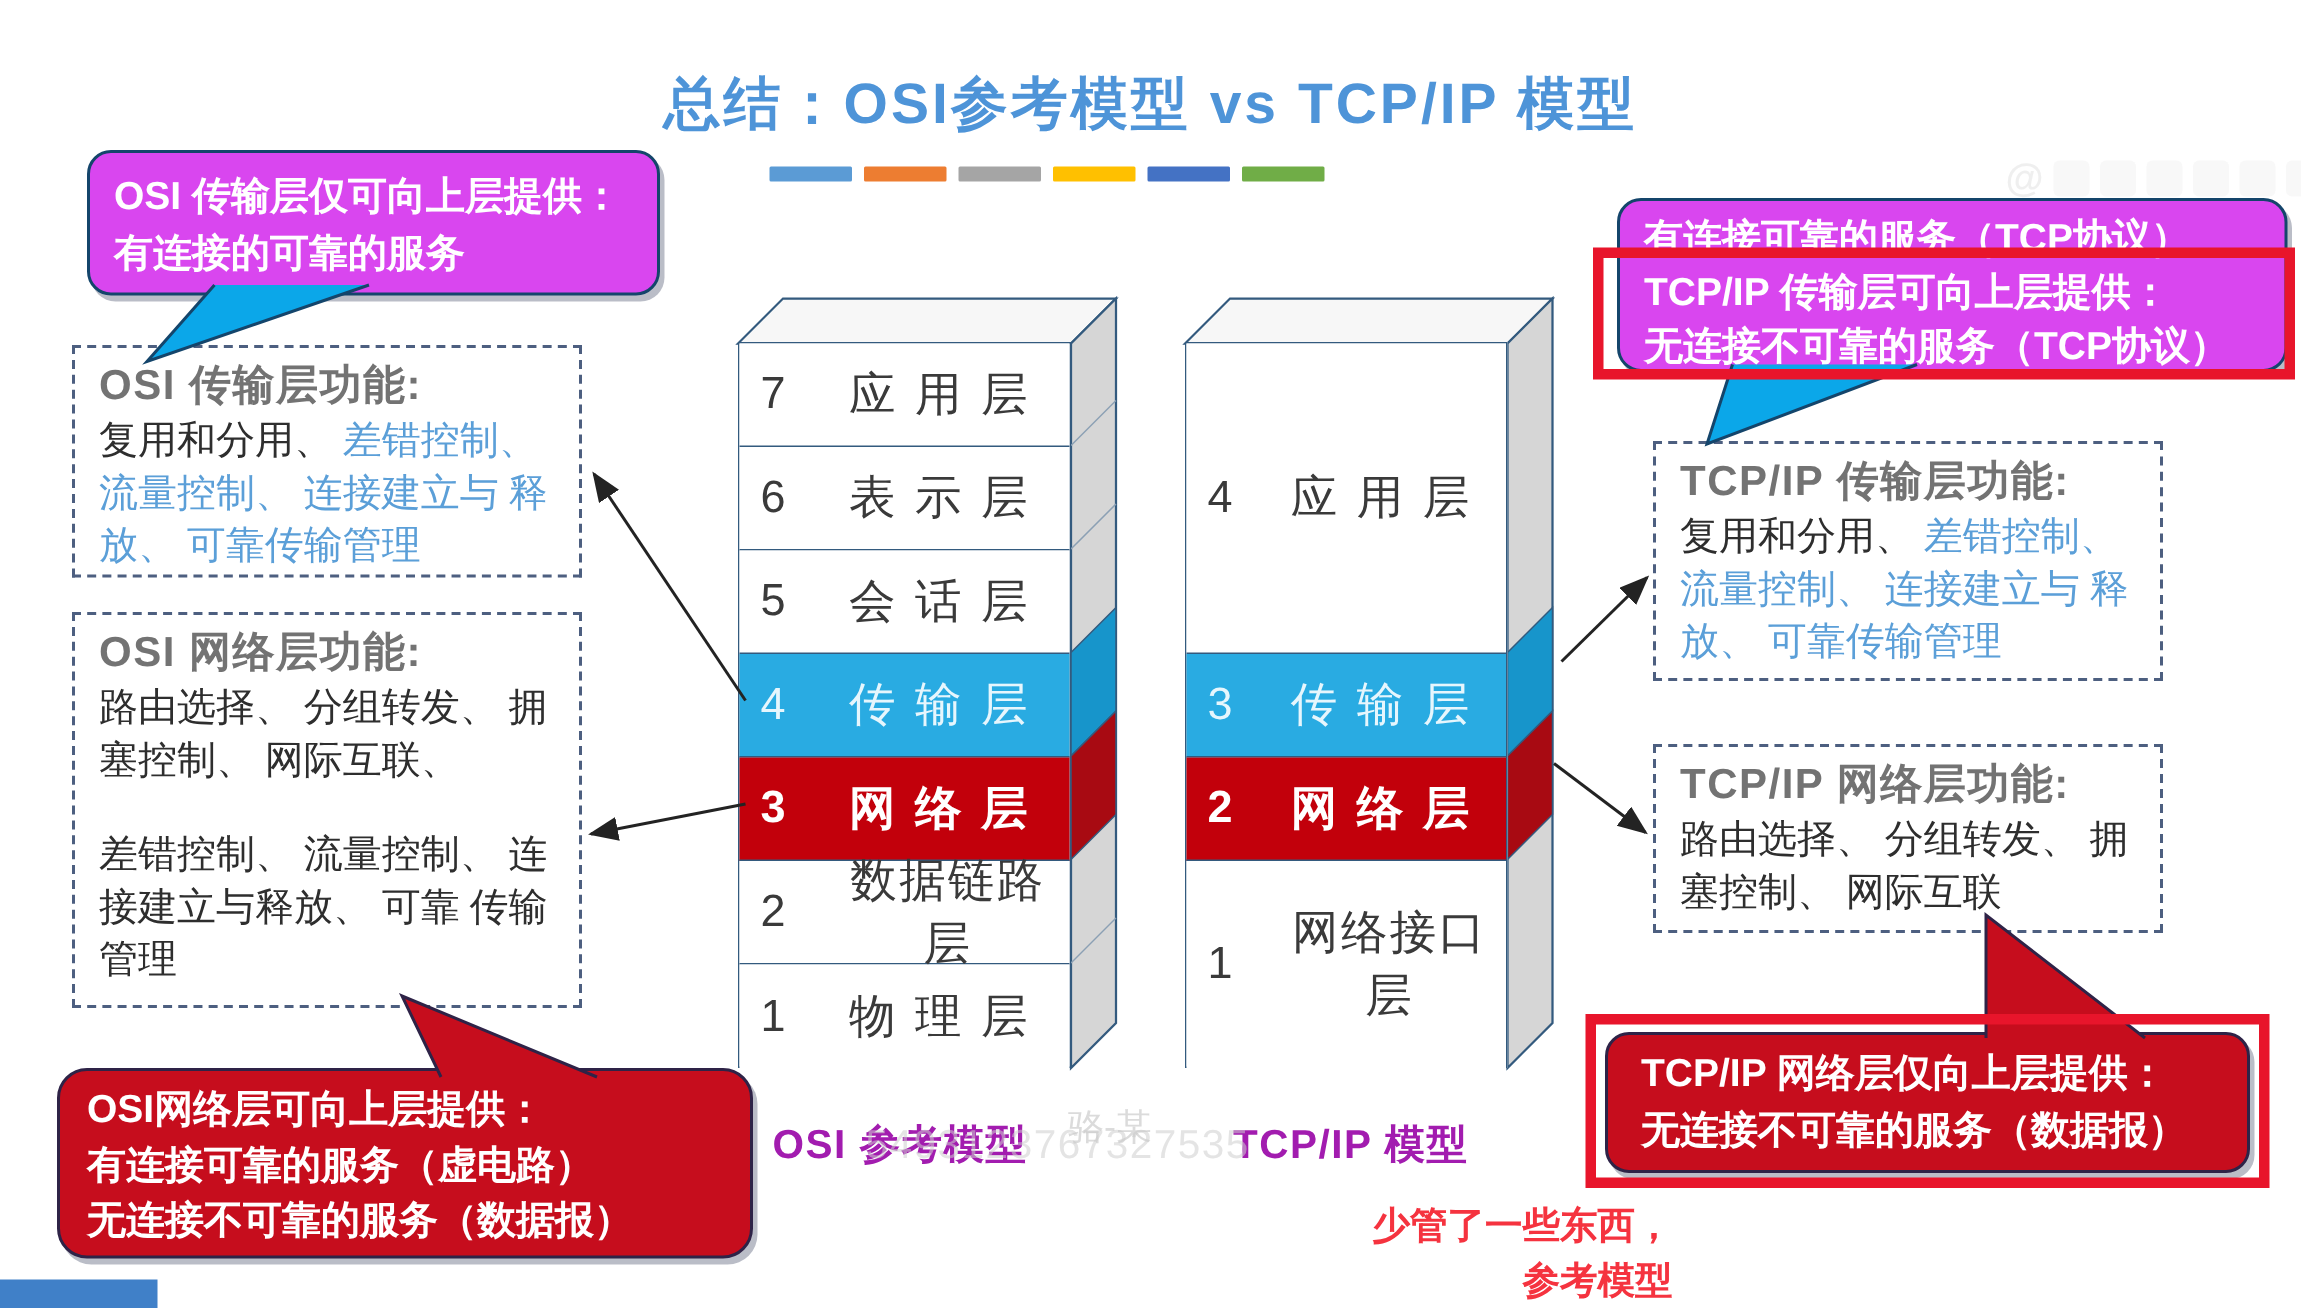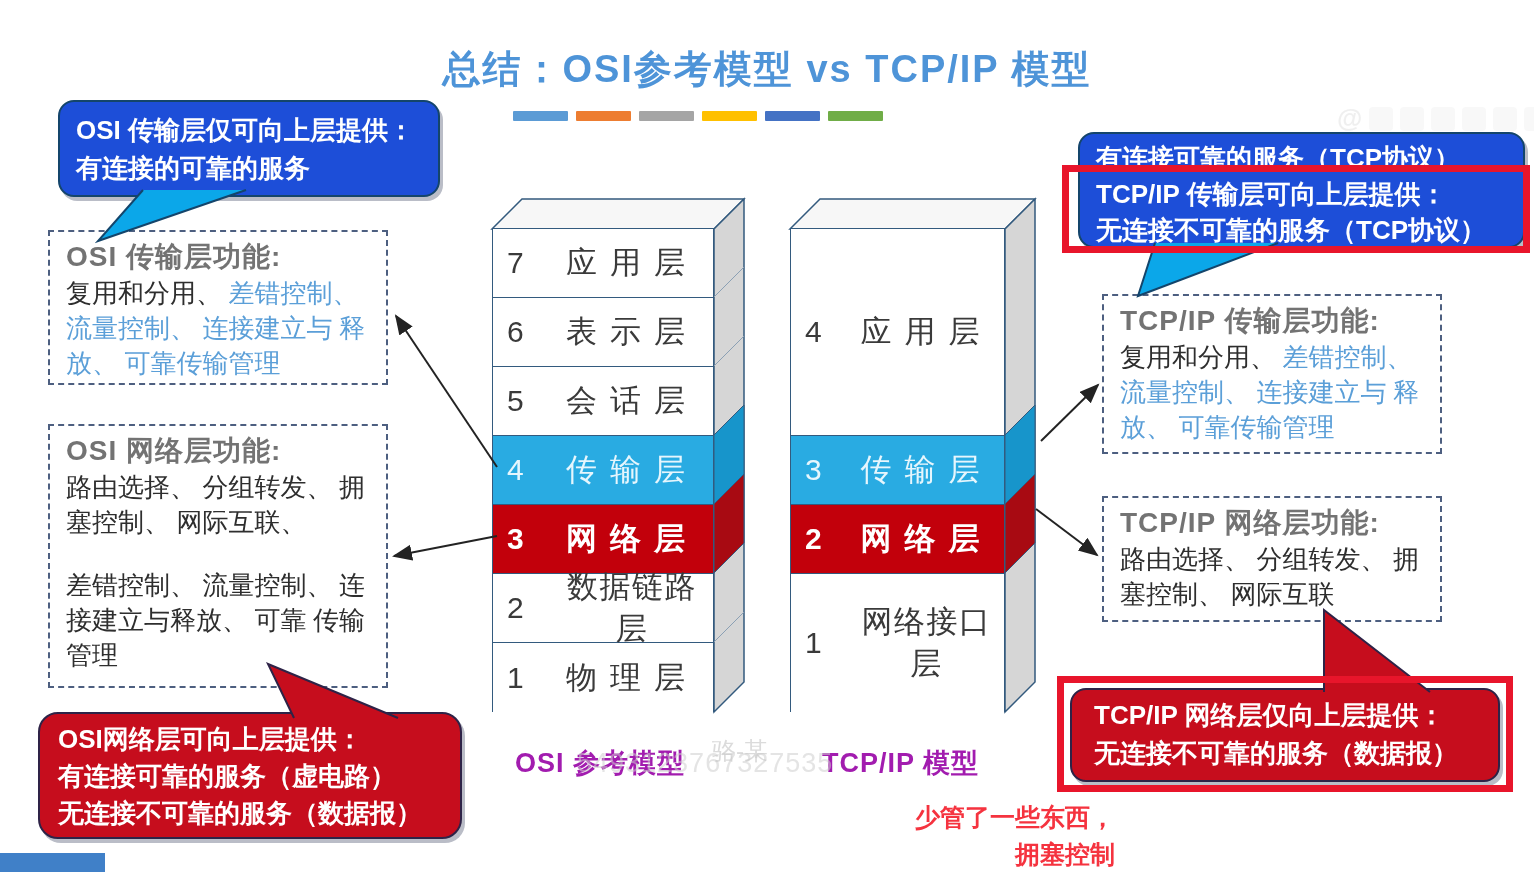--- a/index.html
+++ b/index.html
@@ -12,47 +12,47 @@
          color:#4E94D8;letter-spacing:2px;z-index:2;}
 
   
   .bars{left:513px;top:111px;display:flex;gap:8px;z-index:2;}
   .bars span{width:55px;height:10px;border-radius:1px;display:block;}
 
   
   .bubble{border-radius:16px;color:#fff;font-weight:bold;box-sizing:border-box;z-index:3;
           box-shadow:3px 4px 0 rgba(25,35,70,.30);}
   .bubble p{margin:0;}
-  .blue-bubble{background:#1d4ed8;border:2px solid #14456b;}
+  .blue-bubble{background:#d946ef;border:2px solid #14456b;}
   .red-bubble{background:#C60D1D;border:2px solid #2e2347;}
 
   .bb-left{left:58px;top:100px;width:382px;height:97px;padding:9px 0 0 16px;
            font-size:26px;line-height:38px;}
-  .rb-left{left:38px;top:712px;width:424px;height:127px;padding:7px 0 0 18px;
+  .rb-left{left:38px;top:712px;width:464px;height:127px;padding:7px 0 0 18px;
            font-size:26px;line-height:37px;border-radius:20px;}
   .bb-right{left:1078px;top:132px;width:447px;height:116px;padding:6px 0 0 16px;
             font-size:26px;line-height:36px;}
   .rb-right{left:1070px;top:688px;width:430px;height:94px;padding:6px 0 0 22px;
             font-size:26px;line-height:38px;}
 
   
   .red-frame{border:7px solid #E8152B;box-sizing:border-box;z-index:5;background:transparent;}
   .rf-top{left:1062px;top:165px;width:468px;height:88px;}
   .rf-bottom{left:1057px;top:676px;width:456px;height:116px;}
 
   
   .dash-box{border:2px dashed #4d5f80;box-sizing:border-box;padding:6px 16px 0 16px;z-index:2;
             background:transparent;}
   .dash-box .bt{font-family:"Liberation Sans",sans-serif;font-weight:bold;font-size:28px;
                 color:#737373;letter-spacing:1px;line-height:38px;}
   .dash-box .body{font-family:"Liberation Serif",serif;font-size:26px;line-height:35px;color:#2e2e2e;}
   .hl-blue{color:#5B9FD8;}
   .hl-mag{color:#D633D6;}
   .box-l1{left:48px;top:230px;width:340px;height:155px;}
-  .box-l2{left:48px;top:424px;width:340px;height:264px;}
+  .box-l2{left:48px;top:408px;width:340px;height:264px;}
   .box-r1{left:1102px;top:294px;width:340px;height:160px;}
   .box-r2{left:1102px;top:496px;width:340px;height:126px;}
   .gap-top{margin-top:28px;}
 
   
   .stack-front{box-sizing:border-box;border:1.5px solid #335a7e;background:#fff;z-index:2;}
   .osi-front{left:492px;top:228px;width:222px;height:484px;}
   .tcp-front{left:790px;top:228px;width:215px;height:484px;}
   .row{display:flex;align-items:center;box-sizing:border-box;border-bottom:1.5px solid #335a7e;
        font-family:"Liberation Serif",serif;}
@@ -227,21 +227,21 @@
 </svg>
 
 <div class="abs red-frame rf-top"></div>
 <div class="abs red-frame rf-bottom"></div>
 
 <div class="abs model-label lbl-osi">OSI 参考模型</div>
 <div class="abs model-label lbl-tcp">TCP/IP 模型</div>
 
 <div class="abs note">
   <p>少管了一些东西，</p>
-  <p>拥塞控制</p>
+  <p>参考模型</p>
 </div>
 
 <div class="abs wm wm-digits">5493123767327535</div>
 <div class="abs wm wm-name">骆-某</div>
 <div class="abs wm wm-top">
   <span class="at">@</span>
   <i></i>
     <i></i>
     <i></i>
     <i></i>

